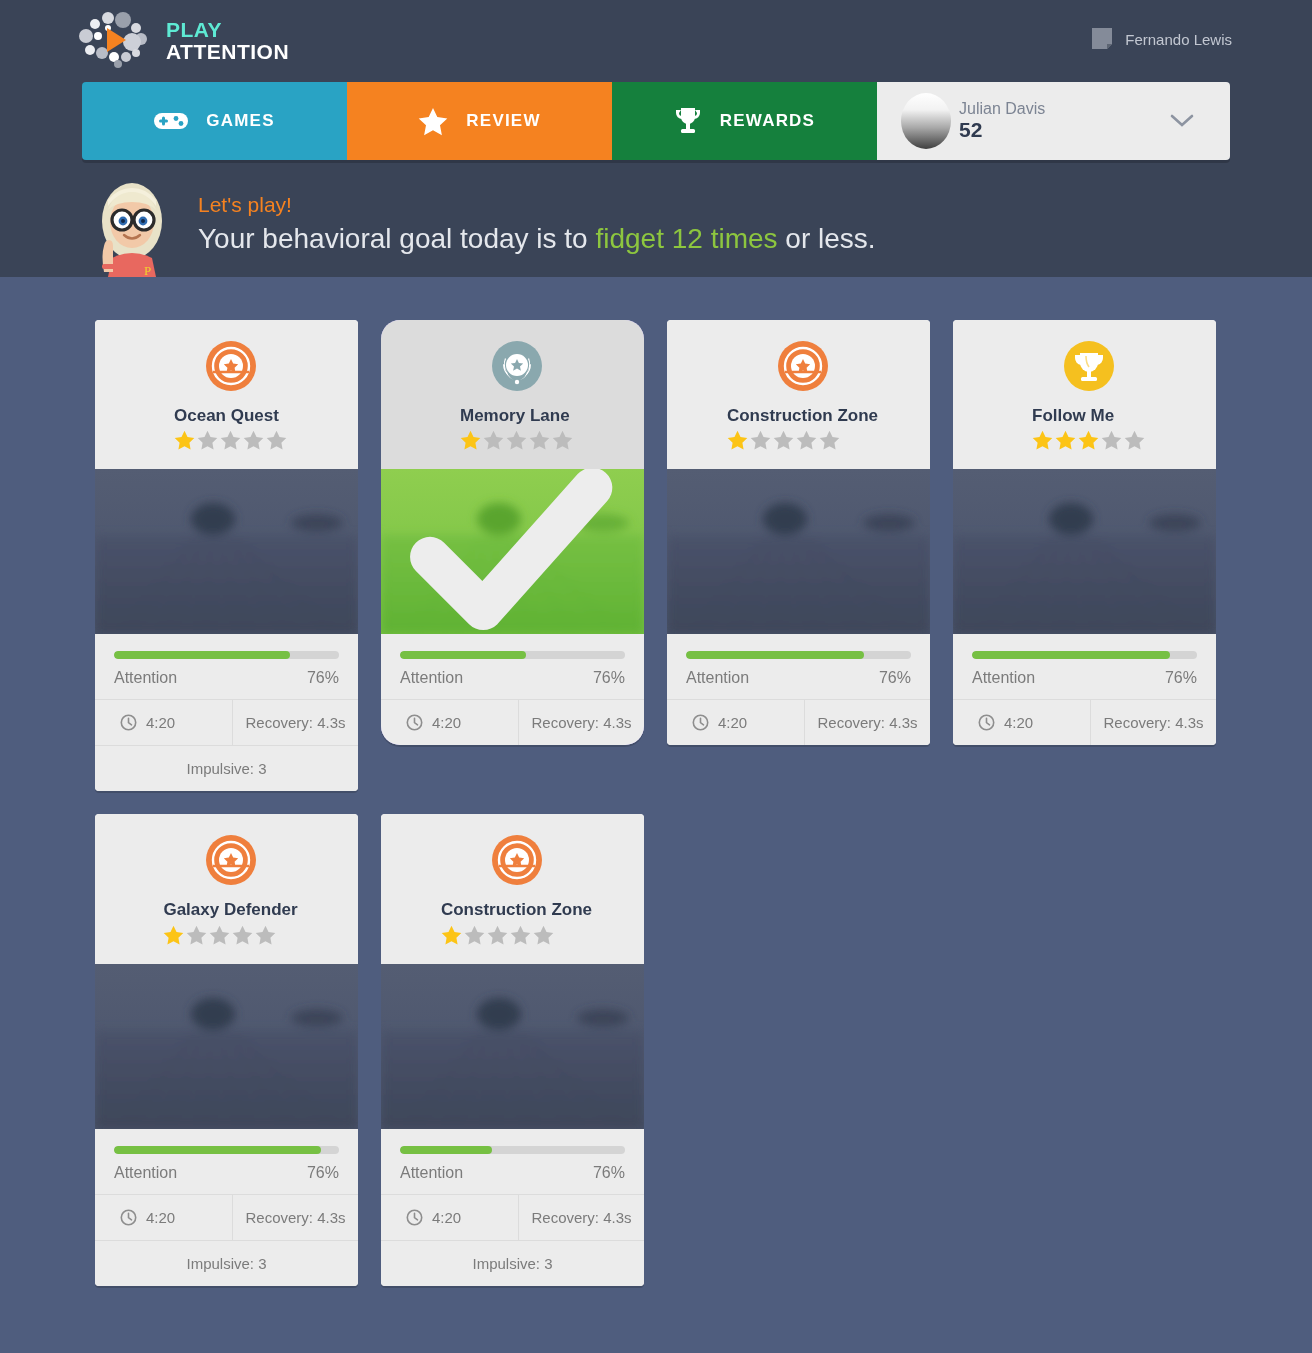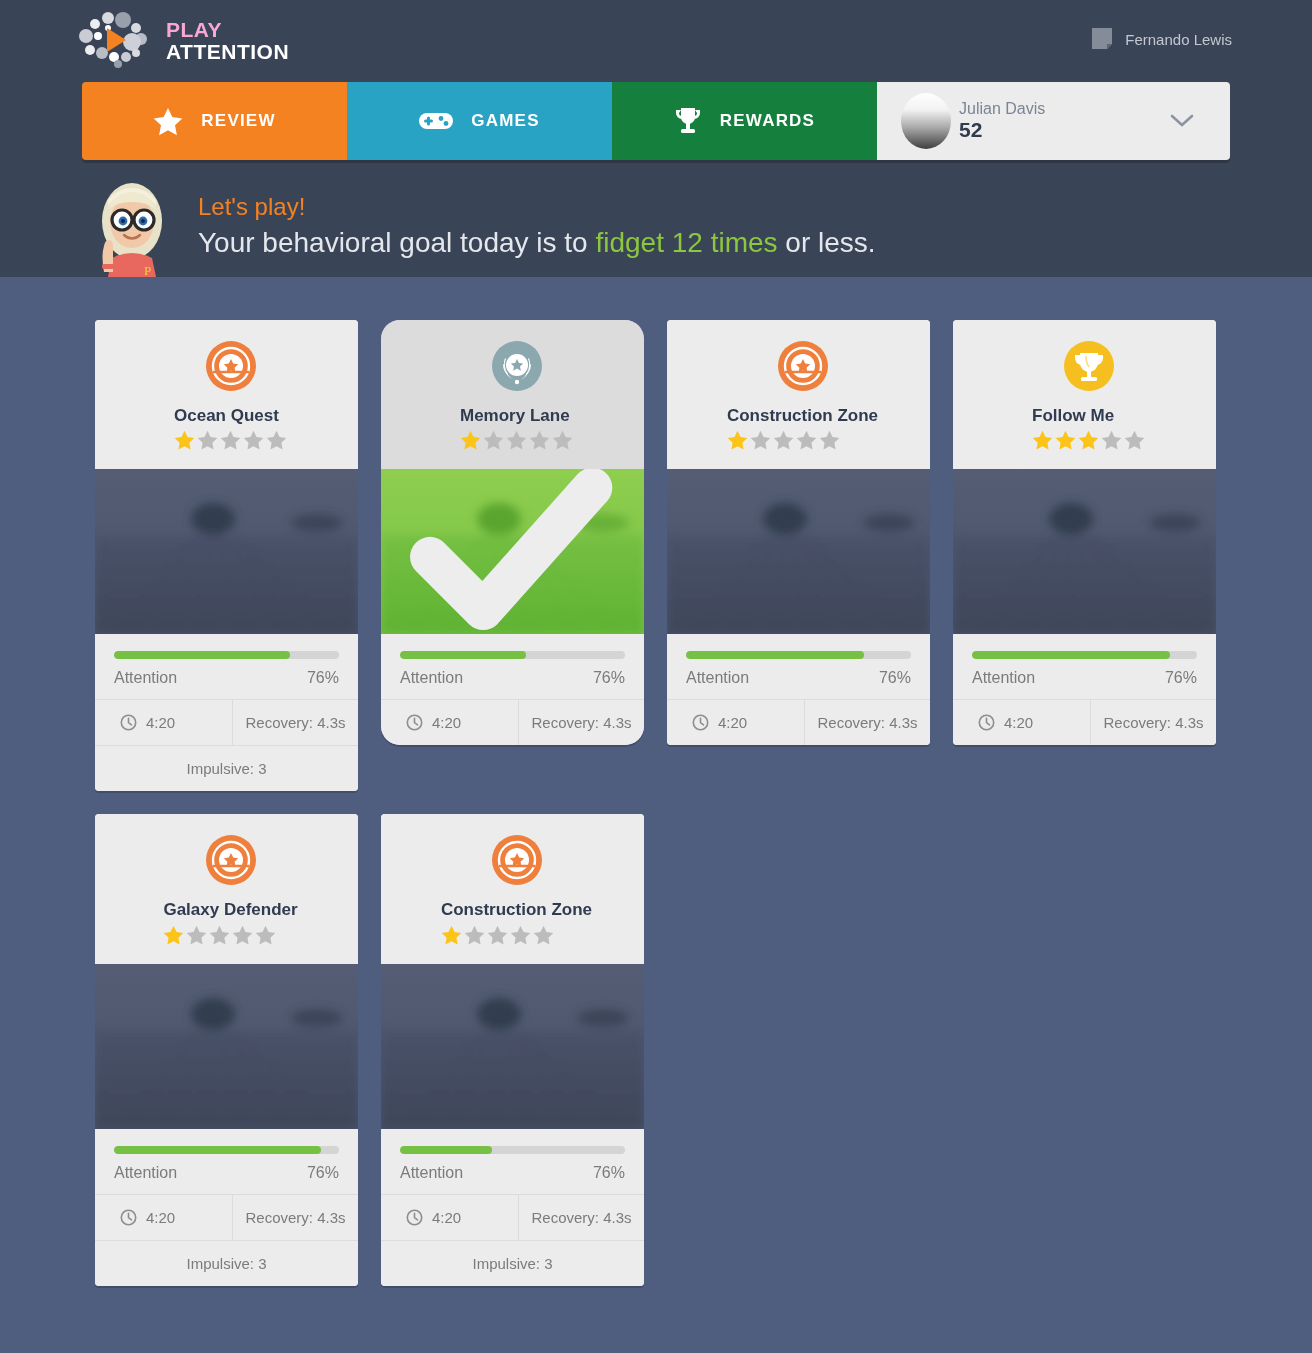--- a/index.html
+++ b/index.html
@@ -22,21 +22,21 @@
     position: absolute;
     left: 78px;
     top: 12px;
     display: flex;
     align-items: center;
     gap: 14px;
   }
   .brand-mark { width: 74px; height: 56px; display: block; }
   .brand-text { line-height: 1; }
   .brand-play {
-    color: #f9a8d4;
+    color: #5eead4;
     font-size: 21px;
     font-weight: bold;
     letter-spacing: .5px;
     display: block;
   }
   .brand-attention {
     color: #ffffff;
     font-size: 21px;
     font-weight: bold;
     letter-spacing: .5px;
@@ -113,21 +113,21 @@
     left: 82px;
     top: 176px;
     display: flex;
     align-items: flex-start;
     gap: 16px;
   }
   .coach { width: 100px; height: 101px; display: block; }
   .greeting-text { padding-top: 16px; }
   .greeting-title {
     color: #f58220;
-    font-size: 24px;
+    font-size: 21px;
     font-weight: normal;
     line-height: 1.25;
   }
   .greeting-sub {
     color: #e4e7ec;
     font-size: 28px;
     margin-top: 5px;
   }
   .greeting-sub .hl { color: #8dc63f; }
 
@@ -268,36 +268,36 @@
   <div class="account">
     <svg class="account-icon" viewBox="0 0 22 24">
       <path d="M1 1 h20 v16 l-5 5 h-15 Z" fill="#848b99"></path>
       <path d="M21 17 l-5 5 v-5 Z" fill="#5d6573"></path>
     </svg>
     <span class="account-name">Fernando Lewis</span>
   </div>
 
   <div class="nav">
 
-    <div class="nav-tab review">
-      <svg width="30" height="29" viewBox="0 0 30 29">
-        <path d="M15 1 l4.3 9.1 10 1.3 -7.3 6.9 1.9 9.9 -8.9-4.9 -8.9 4.9 1.9-9.9 -7.3-6.9 10-1.3 Z" fill="#fff"></path>
-      </svg>
-      <span>REVIEW</span>
-    </div>
-
     <div class="nav-tab games">
       <svg width="34" height="22" viewBox="0 0 34 22">
         <rect x="0" y="3" width="34" height="16" rx="8" fill="#fff"></rect>
         <rect x="5" y="9.5" width="9" height="3" rx="1.5" fill="#29a3c4"></rect>
         <rect x="8" y="6.5" width="3" height="9" rx="1.5" fill="#29a3c4"></rect>
         <circle cx="22" cy="8.5" r="2.4" fill="#29a3c4"></circle>
         <circle cx="27" cy="13.5" r="2.4" fill="#29a3c4"></circle>
       </svg>
       <span>GAMES</span>
+    </div>
+
+    <div class="nav-tab review">
+      <svg width="30" height="29" viewBox="0 0 30 29">
+        <path d="M15 1 l4.3 9.1 10 1.3 -7.3 6.9 1.9 9.9 -8.9-4.9 -8.9 4.9 1.9-9.9 -7.3-6.9 10-1.3 Z" fill="#fff"></path>
+      </svg>
+      <span>REVIEW</span>
     </div>
 
     <div class="nav-tab rewards">
       <svg width="28" height="29" viewBox="0 0 28 29">
         <path d="M7 1 h14 v9 a7 7 0 0 1 -14 0 Z" fill="#fff"></path>
         <path d="M7 3 h-5 v3 a6 6 0 0 0 6 6 v-3 a3 3 0 0 1 -3 -3 Z" fill="#fff"></path>
         <path d="M21 3 h5 v3 a6 6 0 0 1 -6 6 v-3 a3 3 0 0 0 3 -3 Z" fill="#fff"></path>
         <rect x="12" y="16" width="4" height="6" fill="#fff"></rect>
         <rect x="7" y="22" width="14" height="4" rx="1.5" fill="#fff"></rect>
       </svg>

